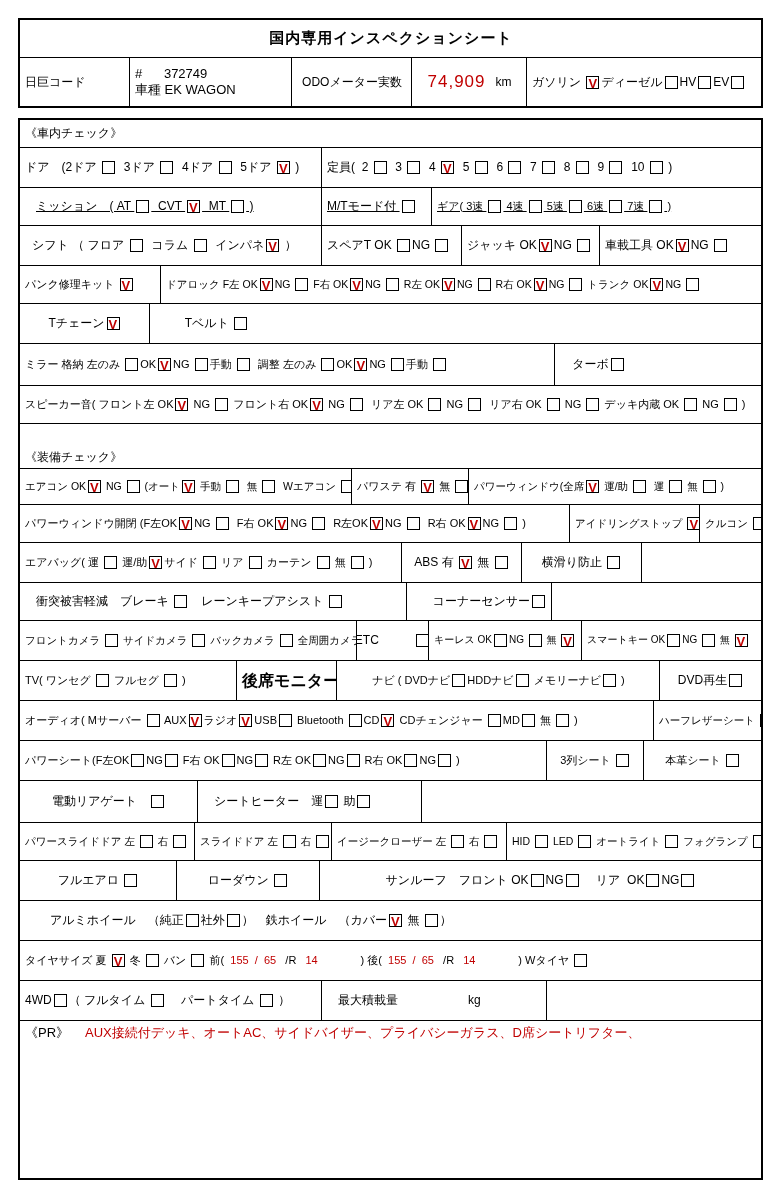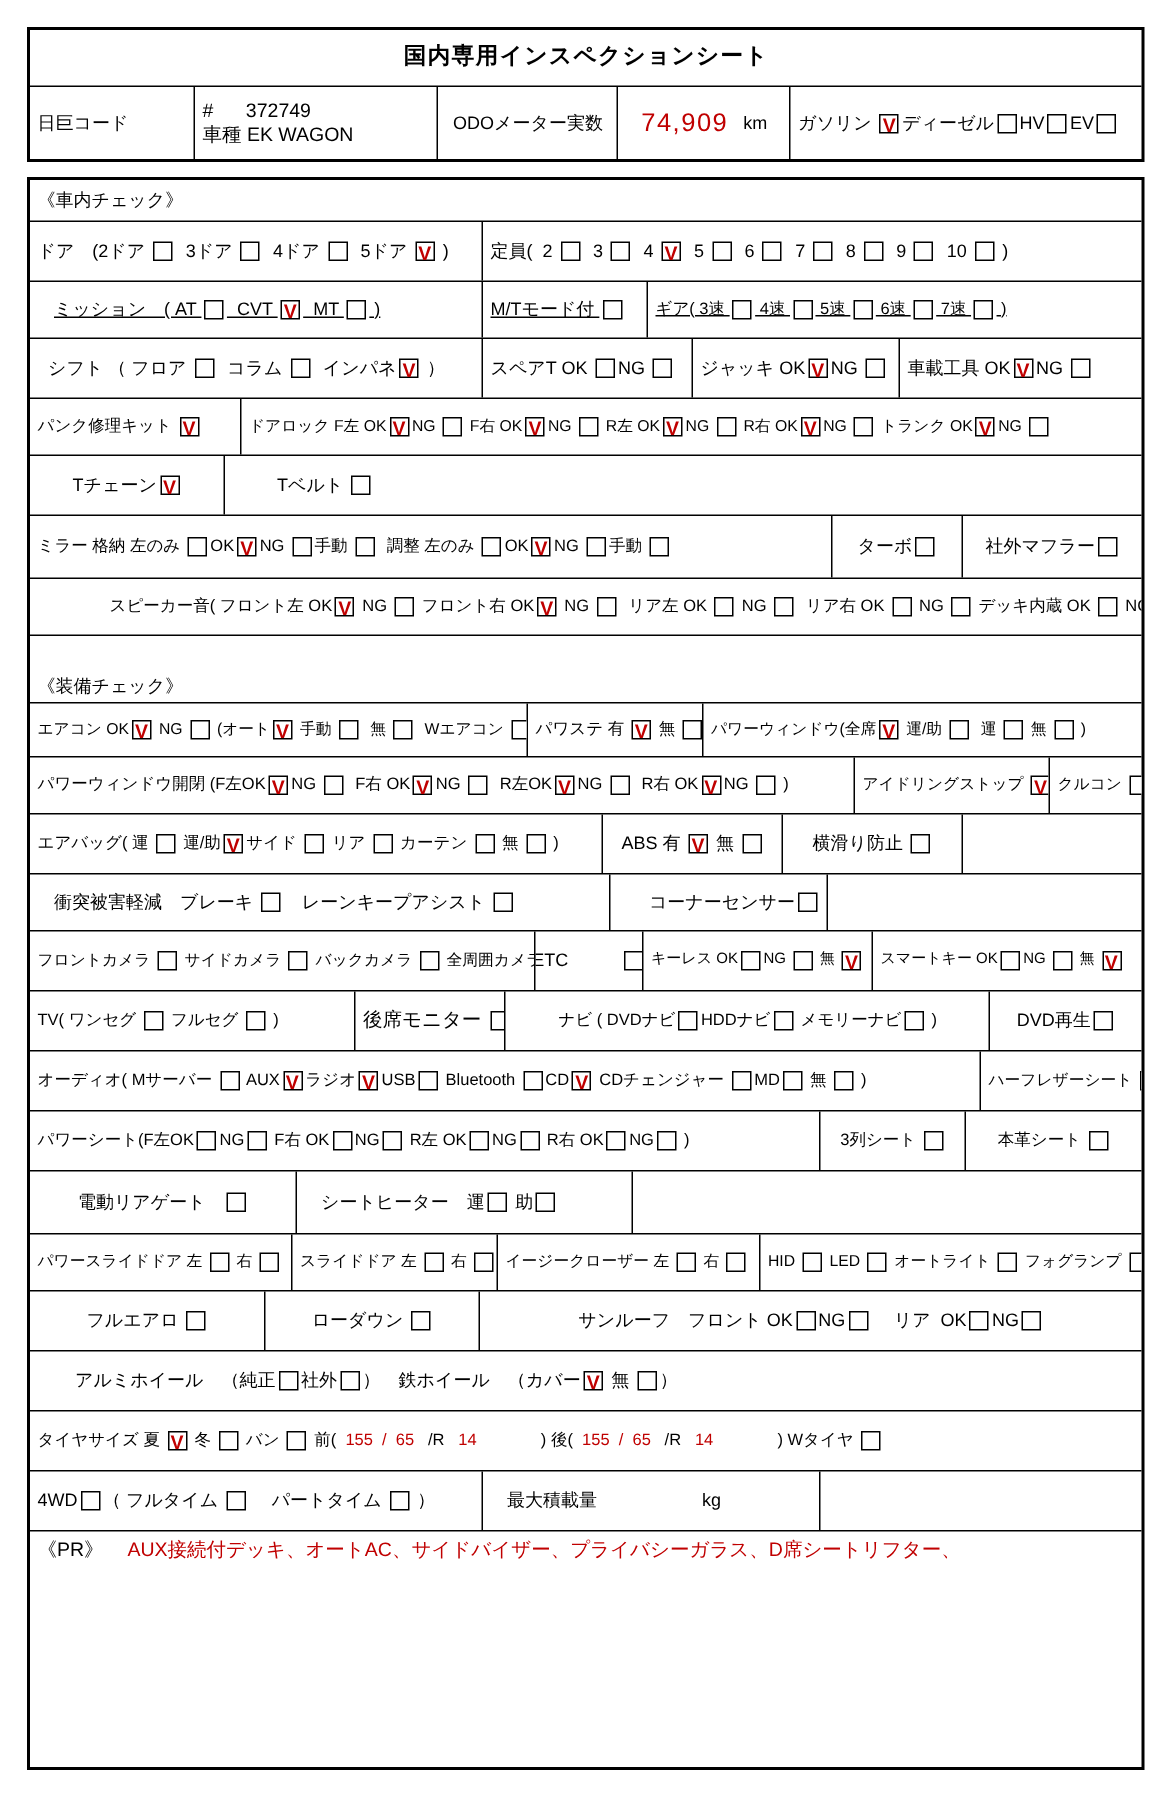--- a/index.html
+++ b/index.html
@@ -61,23 +61,22 @@
       <div class="fcell" style="width: 141px; font-size: 11px;"><span class="seg">パンク修理キット </span><span class="cb" data-checked="true"></span></div>
       <div class="fcell grow" style="font-size: 10.5px;"><span class="seg">ドアロック F左 OK</span><span class="cb" data-checked="true"></span><span class="seg">NG </span><span class="cb" data-checked="false"></span><span class="seg"> F右 OK</span><span class="cb" data-checked="true"></span><span class="seg">NG </span><span class="cb" data-checked="false"></span><span class="seg"> R左 OK</span><span class="cb" data-checked="true"></span><span class="seg">NG </span><span class="cb" data-checked="false"></span><span class="seg"> R右 OK</span><span class="cb" data-checked="true"></span><span class="seg">NG </span><span class="cb" data-checked="false"></span><span class="seg"> トランク OK</span><span class="cb" data-checked="true"></span><span class="seg">NG </span><span class="cb" data-checked="false"></span></div>
     </div>
     <div class="frow" style="height: 40px;">
       <div class="fcell center" style="width: 130px;"><span class="seg">Tチェーン</span><span class="cb" data-checked="true"></span></div>
       <div class="fcell center" style="width: 133px;"><span class="seg">Tベルト </span><span class="cb" data-checked="false"></span></div>
     </div>
     <div class="frow" style="height: 42px;">
       <div class="fcell" style="width: 535px; font-size: 11px;"><span class="seg">ミラー 格納 左のみ </span><span class="cb" data-checked="false"></span><span class="seg">OK</span><span class="cb" data-checked="true"></span><span class="seg">NG </span><span class="cb" data-checked="false"></span><span class="seg">手動 </span><span class="cb" data-checked="false"></span><span class="seg">  調整 左のみ </span><span class="cb" data-checked="false"></span><span class="seg">OK</span><span class="cb" data-checked="true"></span><span class="seg">NG </span><span class="cb" data-checked="false"></span><span class="seg">手動 </span><span class="cb" data-checked="false"></span></div>
       <div class="fcell center" style="width: 87px;"><span class="seg">ターボ</span><span class="cb" data-checked="false"></span></div>
-      <div class="fcell grow center"><span class="seg">社外マフラー</span><span class="cb" data-checked="false"></span></div>
     </div>
-    <div class="frow" style="height: 38px; padding-left: 48px;">
+    <div class="frow" style="height: 38px;">
       <div class="fcell grow" style="font-size: 11px;"><span class="seg">スピーカー音( フロント左 OK</span><span class="cb" data-checked="true"></span><span class="seg"> NG </span><span class="cb" data-checked="false"></span><span class="seg"> フロント右 OK</span><span class="cb" data-checked="true"></span><span class="seg"> NG </span><span class="cb" data-checked="false"></span><span class="seg">  リア左 OK </span><span class="cb" data-checked="false"></span><span class="seg"> NG </span><span class="cb" data-checked="false"></span><span class="seg">  リア右 OK </span><span class="cb" data-checked="false"></span><span class="seg"> NG </span><span class="cb" data-checked="false"></span><span class="seg"> デッキ内蔵 OK </span><span class="cb" data-checked="false"></span><span class="seg"> NG </span><span class="cb" data-checked="false"></span><span class="seg"> )</span></div>
     </div>
     <div class="frow" style="height: 45px;">
       <div class="fcell grow bottom"><span class="seg">《装備チェック》</span></div>
     </div>
     <div class="frow" style="height: 36px;">
       <div class="fcell" style="width: 332px; font-size: 10.5px;"><span class="seg">エアコン OK</span><span class="cb" data-checked="true"></span><span class="seg"> NG </span><span class="cb" data-checked="false"></span><span class="seg"> (オート</span><span class="cb" data-checked="true"></span><span class="seg"> 手動 </span><span class="cb" data-checked="false"></span><span class="seg">  無 </span><span class="cb" data-checked="false"></span><span class="seg">  Wエアコン </span><span class="cb" data-checked="false"></span></div>
       <div class="fcell" style="width: 117px; font-size: 11px;"><span class="seg">パワステ 有 </span><span class="cb" data-checked="true"></span><span class="seg"> 無 </span><span class="cb" data-checked="false"></span></div>
       <div class="fcell grow" style="font-size: 10.5px;"><span class="seg">パワーウィンドウ(全席</span><span class="cb" data-checked="true"></span><span class="seg"> 運/助 </span><span class="cb" data-checked="false"></span><span class="seg">  運 </span><span class="cb" data-checked="false"></span><span class="seg"> 無 </span><span class="cb" data-checked="false"></span><span class="seg"> )</span></div>
     </div>
@@ -98,21 +97,21 @@
       <div class="fcell grow"></div>
     </div>
     <div class="frow" style="height: 40px;">
       <div class="fcell" style="width: 337px; font-size: 10.5px;"><span class="seg">フロントカメラ </span><span class="cb" data-checked="false"></span><span class="seg"> サイドカメラ </span><span class="cb" data-checked="false"></span><span class="seg"> バックカメラ </span><span class="cb" data-checked="false"></span><span class="seg"> 全周囲カメラ</span></div>
       <div class="fcell center" style="width: 72px; gap: 32px;"><span class="seg">ETC </span><span class="cb" data-checked="false"></span></div>
       <div class="fcell" style="width: 153px; font-size: 10px;"><span class="seg">キーレス OK</span><span class="cb" data-checked="false"></span><span class="seg">NG </span><span class="cb" data-checked="false"></span><span class="seg"> 無 </span><span class="cb" data-checked="true"></span></div>
       <div class="fcell grow" style="font-size: 10px;"><span class="seg">スマートキー OK</span><span class="cb" data-checked="false"></span><span class="seg">NG </span><span class="cb" data-checked="false"></span><span class="seg"> 無 </span><span class="cb" data-checked="true"></span></div>
     </div>
     <div class="frow" style="height: 40px;">
       <div class="fcell" style="width: 217px; font-size: 11px;"><span class="seg">TV( ワンセグ </span><span class="cb" data-checked="false"></span><span class="seg"> フルセグ </span><span class="cb" data-checked="false"></span><span class="seg"> )</span></div>
-      <div class="fcell" style="width: 100px; font-size: 13px;"><span class="seg">後席モニター </span><span class="cb" data-checked="false"></span></div>
+      <div class="fcell" style="width: 100px; font-size: 16px; font-weight: bold;"><span class="seg">後席モニター </span><span class="cb" data-checked="false"></span></div>
       <div class="fcell center" style="width: 323px; font-size: 11px;"><span class="seg">ナビ ( DVDナビ</span><span class="cb" data-checked="false"></span><span class="seg">HDDナビ</span><span class="cb" data-checked="false"></span><span class="seg"> メモリーナビ</span><span class="cb" data-checked="false"></span><span class="seg"> )</span></div>
       <div class="fcell grow center"><span class="seg">DVD再生</span><span class="cb" data-checked="false"></span></div>
     </div>
     <div class="frow" style="height: 40px;">
       <div class="fcell" style="width: 634px; font-size: 11px;"><span class="seg">オーディオ( Mサーバー </span><span class="cb" data-checked="false"></span><span class="seg"> AUX</span><span class="cb" data-checked="true"></span><span class="seg">ラジオ</span><span class="cb" data-checked="true"></span><span class="seg">USB</span><span class="cb" data-checked="false"></span><span class="seg"> Bluetooth </span><span class="cb" data-checked="false"></span><span class="seg">CD</span><span class="cb" data-checked="true"></span><span class="seg"> CDチェンジャー </span><span class="cb" data-checked="false"></span><span class="seg">MD</span><span class="cb" data-checked="false"></span><span class="seg"> 無 </span><span class="cb" data-checked="false"></span><span class="seg"> )</span></div>
       <div class="fcell grow" style="font-size: 10.5px;"><span class="seg">ハーフレザーシート </span><span class="cb" data-checked="false"></span></div>
     </div>
     <div class="frow" style="height: 40px;">
       <div class="fcell" style="width: 527px; font-size: 11px;"><span class="seg">パワーシート(F左OK</span><span class="cb" data-checked="false"></span><span class="seg">NG</span><span class="cb" data-checked="false"></span><span class="seg"> F右 OK</span><span class="cb" data-checked="false"></span><span class="seg">NG</span><span class="cb" data-checked="false"></span><span class="seg"> R左 OK</span><span class="cb" data-checked="false"></span><span class="seg">NG</span><span class="cb" data-checked="false"></span><span class="seg"> R右 OK</span><span class="cb" data-checked="false"></span><span class="seg">NG</span><span class="cb" data-checked="false"></span><span class="seg"> )</span></div>
       <div class="fcell center" style="width: 97px; font-size: 11px;"><span class="seg">3列シート </span><span class="cb" data-checked="false"></span></div>

